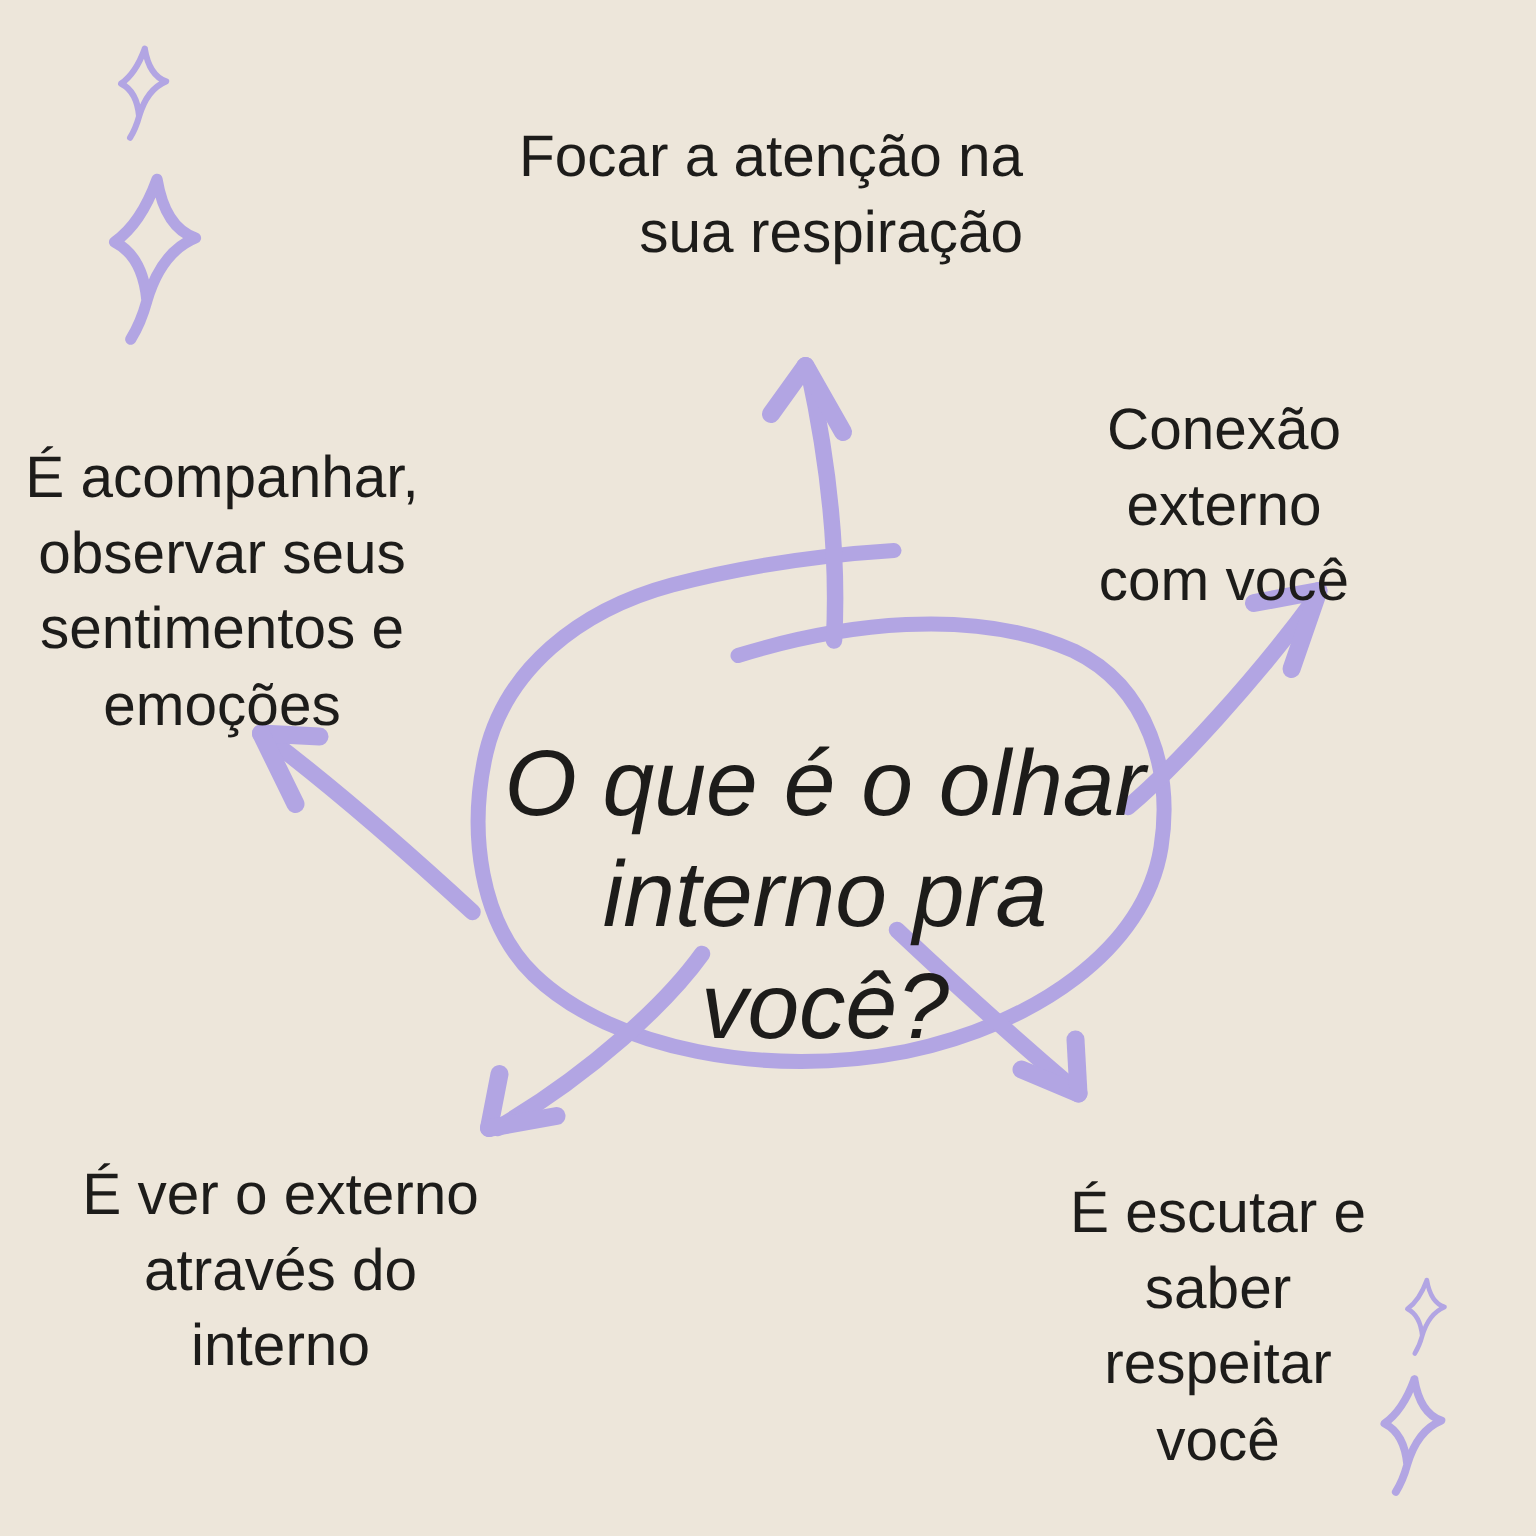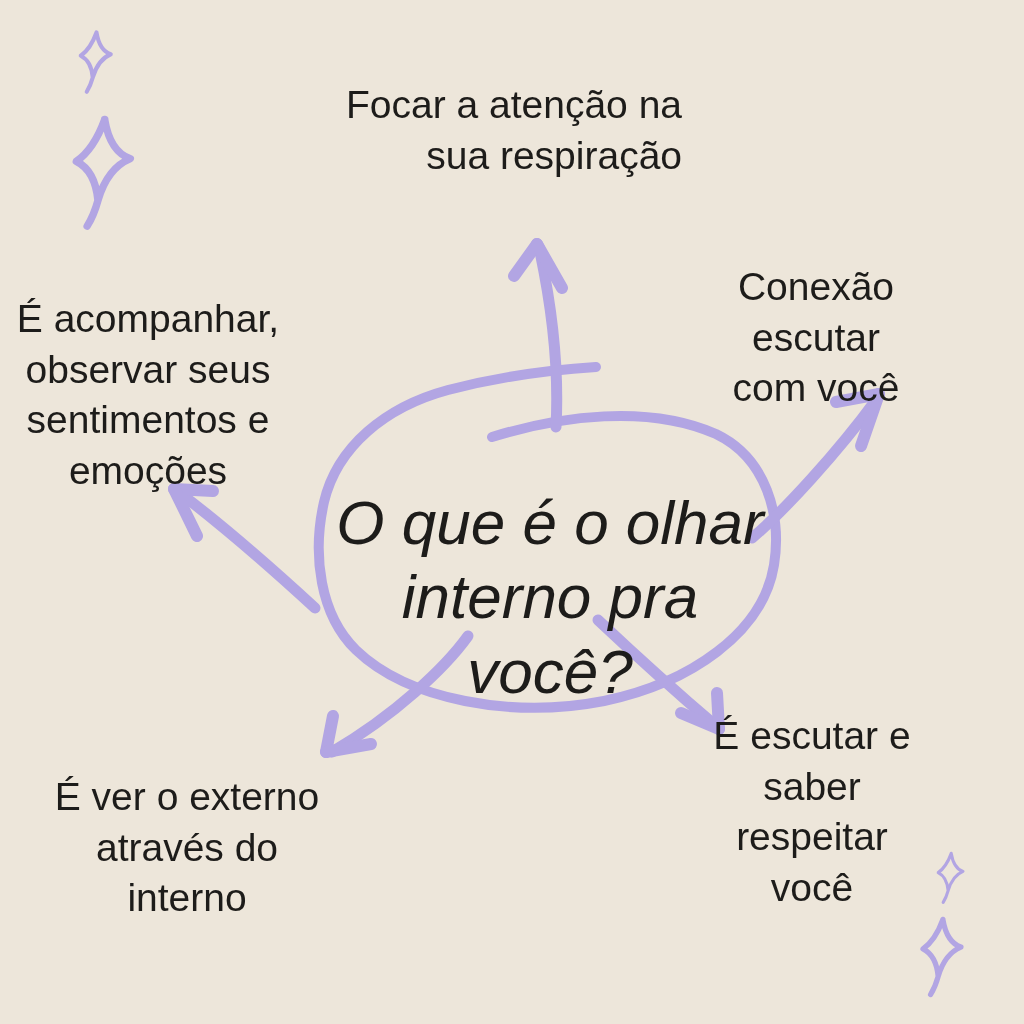--- a/index.html
+++ b/index.html
@@ -115,28 +115,28 @@
       <use href="#sparkle" class="stroke" stroke-width="5.5" transform="translate(941,948) scale(0.95)" style="vector-effect:non-scaling-stroke"></use>
     </g>
   </svg>
 
   <div class="label center-label" style="left:550px; top:486px;">O que é o olhar
 interno pra você?</div>
 
   <div class="label" style="left:514px; top:80px;text-align:right;">Focar a atenção na
 sua respiração</div>
 
-  <div class="label" style="left:816px; top:262px;">Conexão escutar
+  <div class="label" style="left:816px; top:262px;">Conexão externo
 com você</div>
 
   <div class="label" style="left:148px; top:258px;margin-top:36px;">É acompanhar,
 observar seus
 sentimentos e
 emoções</div>
 
   <div class="label" style="left:187px; top:772px;">É ver o externo
 através do
 interno</div>
 
-  <div class="label" style="left:812px; top:711px;">É escutar e saber
+  <div class="label" style="left:812px; top:784px;">É escutar e saber
 respeitar você</div>
 
 </div>
 
 </body></html>

